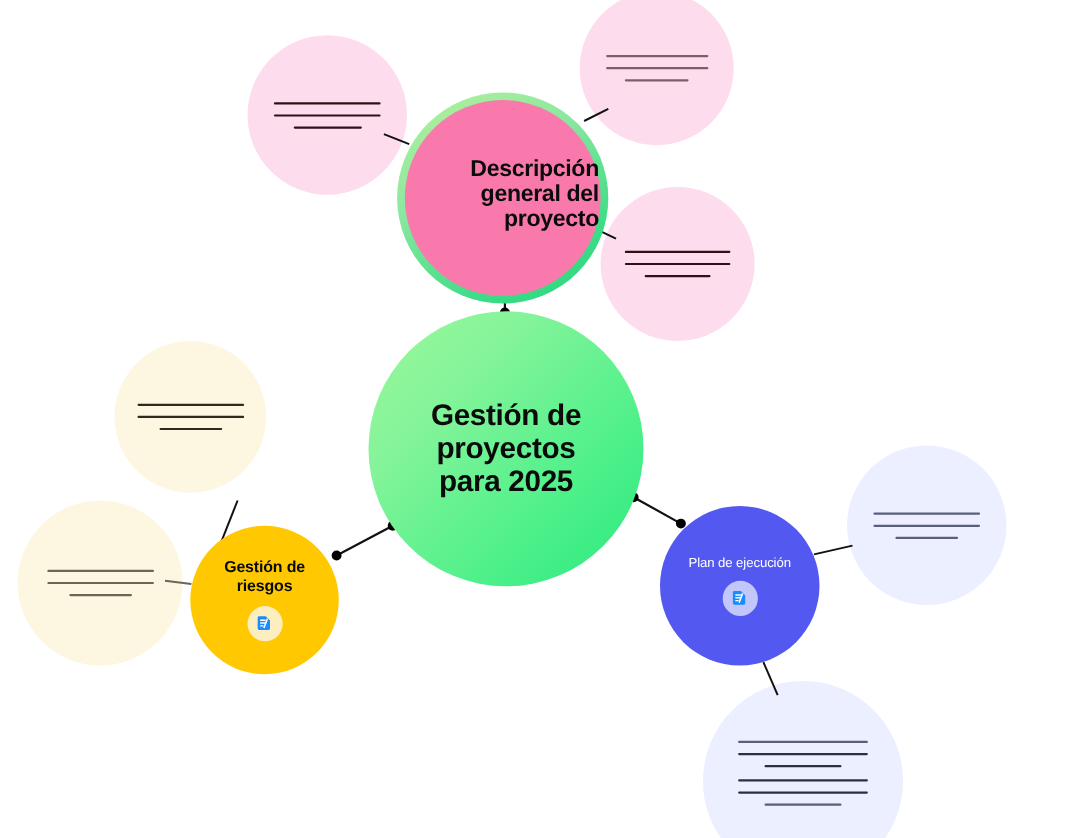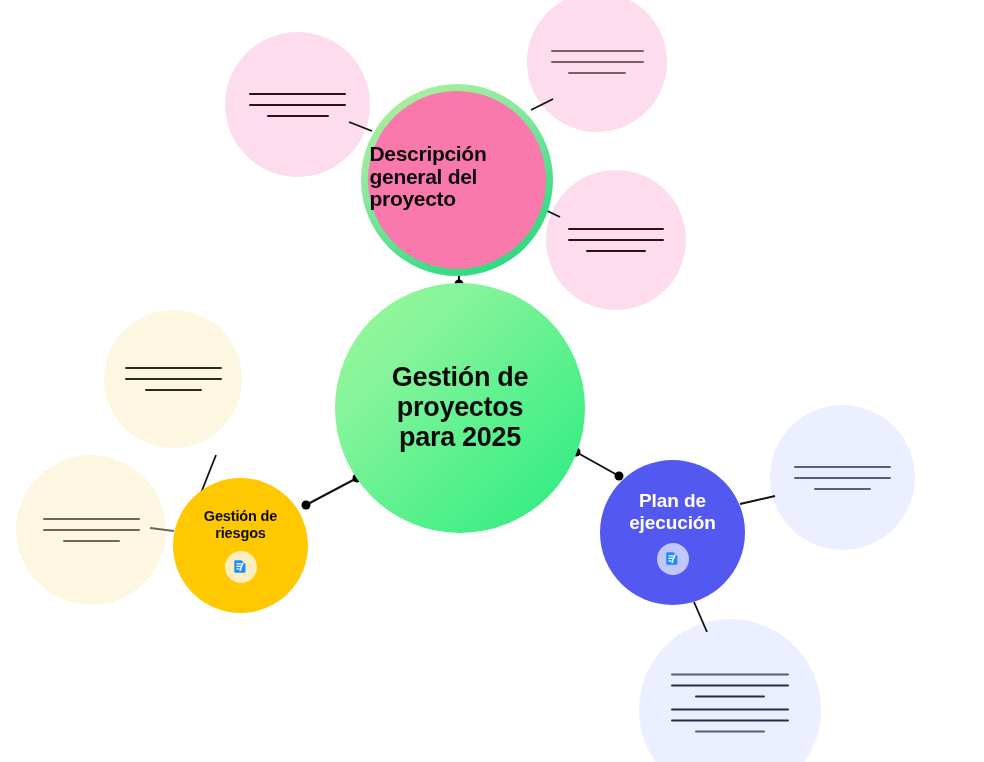--- a/index.html
+++ b/index.html
@@ -107,21 +107,21 @@
     flex-direction: column;
     align-items: center;
     justify-content: center;
     position: relative;
   }
   #node-overview .node-title {
     font-size: 21px;
     font-weight: 700;
     line-height: 1.08;
     color: #0b0b0b;
-    text-align: left;
+    text-align: right;
     letter-spacing: -0.3px;
     white-space: pre-line;
     width: 175px;
     margin-top: -6px;
   }
 
   
   #node-risks {
     left: 173px;
     top: 478px;
@@ -143,25 +143,25 @@
   
   #node-plan {
     left: 600px;
     top: 460px;
     width: 145px;
     height: 145px;
     background: #5359f0;
     z-index: 4;
   }
   #node-plan .node-title {
-    font-size: 19px;
-    font-weight: 700;
+    font-size: 12px;
+    font-weight: 400;
     line-height: 1.15;
     color: #ffffff;
-    text-align: center;
+    text-align: right;
     letter-spacing: -0.1px;
     white-space: pre-line;
   }
 
   
   .notes-pill {
     margin-top: 8px;
     height: 34px;
     padding: 0 16px 0 10px;
     background: #ffffff;

